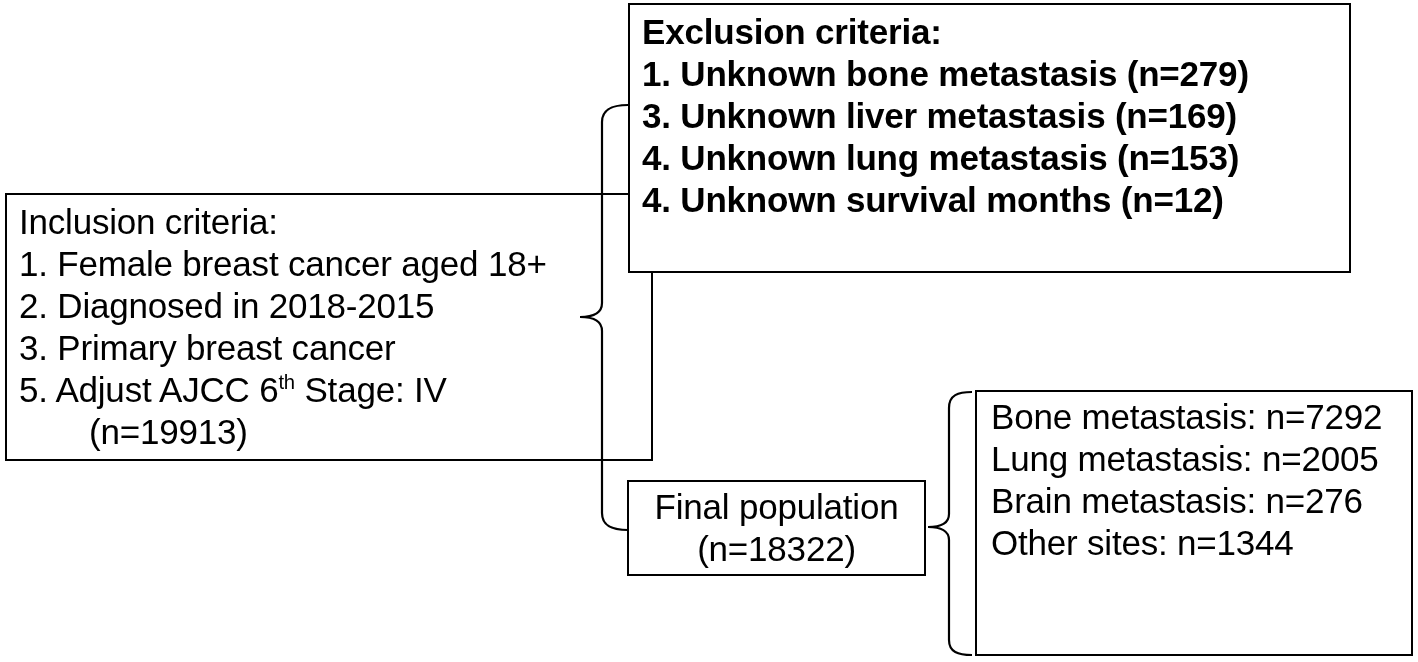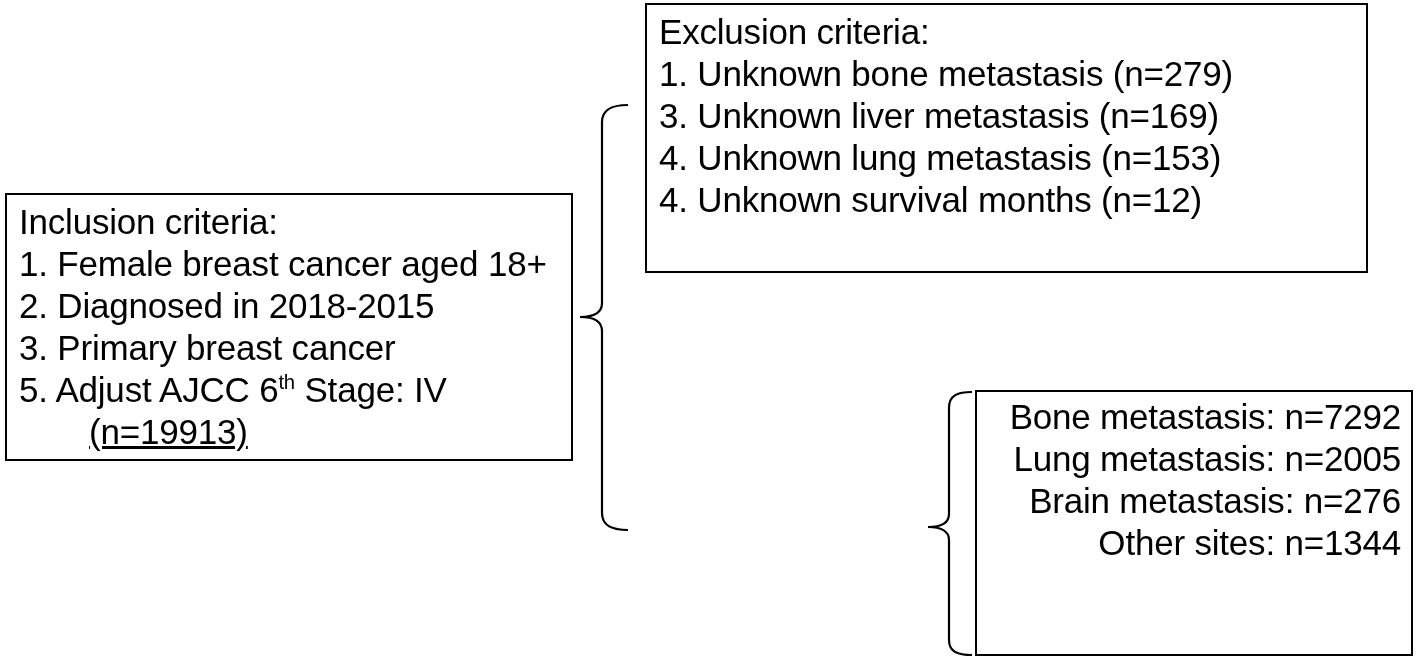--- a/index.html
+++ b/index.html
@@ -29,47 +29,46 @@
     font-size: 35px;
     line-height: 42px;
     white-space: nowrap;
     letter-spacing: -0.2px;
   }
   .line.centered {
     text-align: center;
   }
   .line.indented {
     padding-left: 70px;
-    text-decoration: underline;
   }
   sup {
     font-size: 0.58em;
     vertical-align: super;
     line-height: 0;
   }
   .brace-svg {
     position: absolute;
     overflow: visible;
   }
   .brace-svg path {
     fill: none;
     stroke: #000000;
     stroke-width: 2.2;
     stroke-linecap: butt;
     stroke-linejoin: miter;
   }
 
   
-  #box-inclusion   { left: 5px;   top: 193px; width: 568px; height: 268px; }
-  #box-exclusion   { left: 645px; top: 3px;   width: 723px; height: 270px; }
+  #box-inclusion   { left: 5px;   top: 193px; width: 648px; height: 268px; }
+  #box-exclusion   { left: 628px; top: 3px;   width: 723px; height: 270px; font-weight: bold; }
   #box-final       { left: 627px; top: 480px; width: 299px; height: 96px;  }
   #box-metastasis  { left: 975px; top: 390px; width: 438px; height: 266px; }
 
   #box-final .box-inner { padding: 4px 6px; }
-  #box-metastasis .box-inner { padding: 4px 10px 4px 14px; text-align: right; }
+  #box-metastasis .box-inner { padding: 4px 10px 4px 14px; }
 </style>
 </head>
 <body>
 
 <div id="canvas">
 
   <div class="box" id="box-inclusion">
     <div class="box-inner">
       <div class="line">Inclusion criteria:</div>
       <div class="line">1. Female breast cancer aged 18+</div>
@@ -83,20 +82,26 @@
   <div class="box" id="box-exclusion">
     <div class="box-inner">
       <div class="line">Exclusion criteria:</div>
       <div class="line">1. Unknown bone metastasis (n=279)</div>
       <div class="line">3. Unknown liver metastasis (n=169)</div>
       <div class="line">4. Unknown lung metastasis (n=153)</div>
       <div class="line">4. Unknown survival months (n=12)</div>
     </div>
   </div>
 
+  <div class="box" id="box-final">
+    <div class="box-inner">
+      <div class="line centered">Final population</div>
+      <div class="line centered">(n=18322)</div>
+    </div>
+  </div>
 
   <div class="box" id="box-metastasis">
     <div class="box-inner">
       <div class="line">Bone metastasis: n=7292</div>
       <div class="line">Lung metastasis: n=2005</div>
       <div class="line">Brain metastasis: n=276</div>
       <div class="line">Other sites: n=1344</div>
     </div>
   </div>
 

